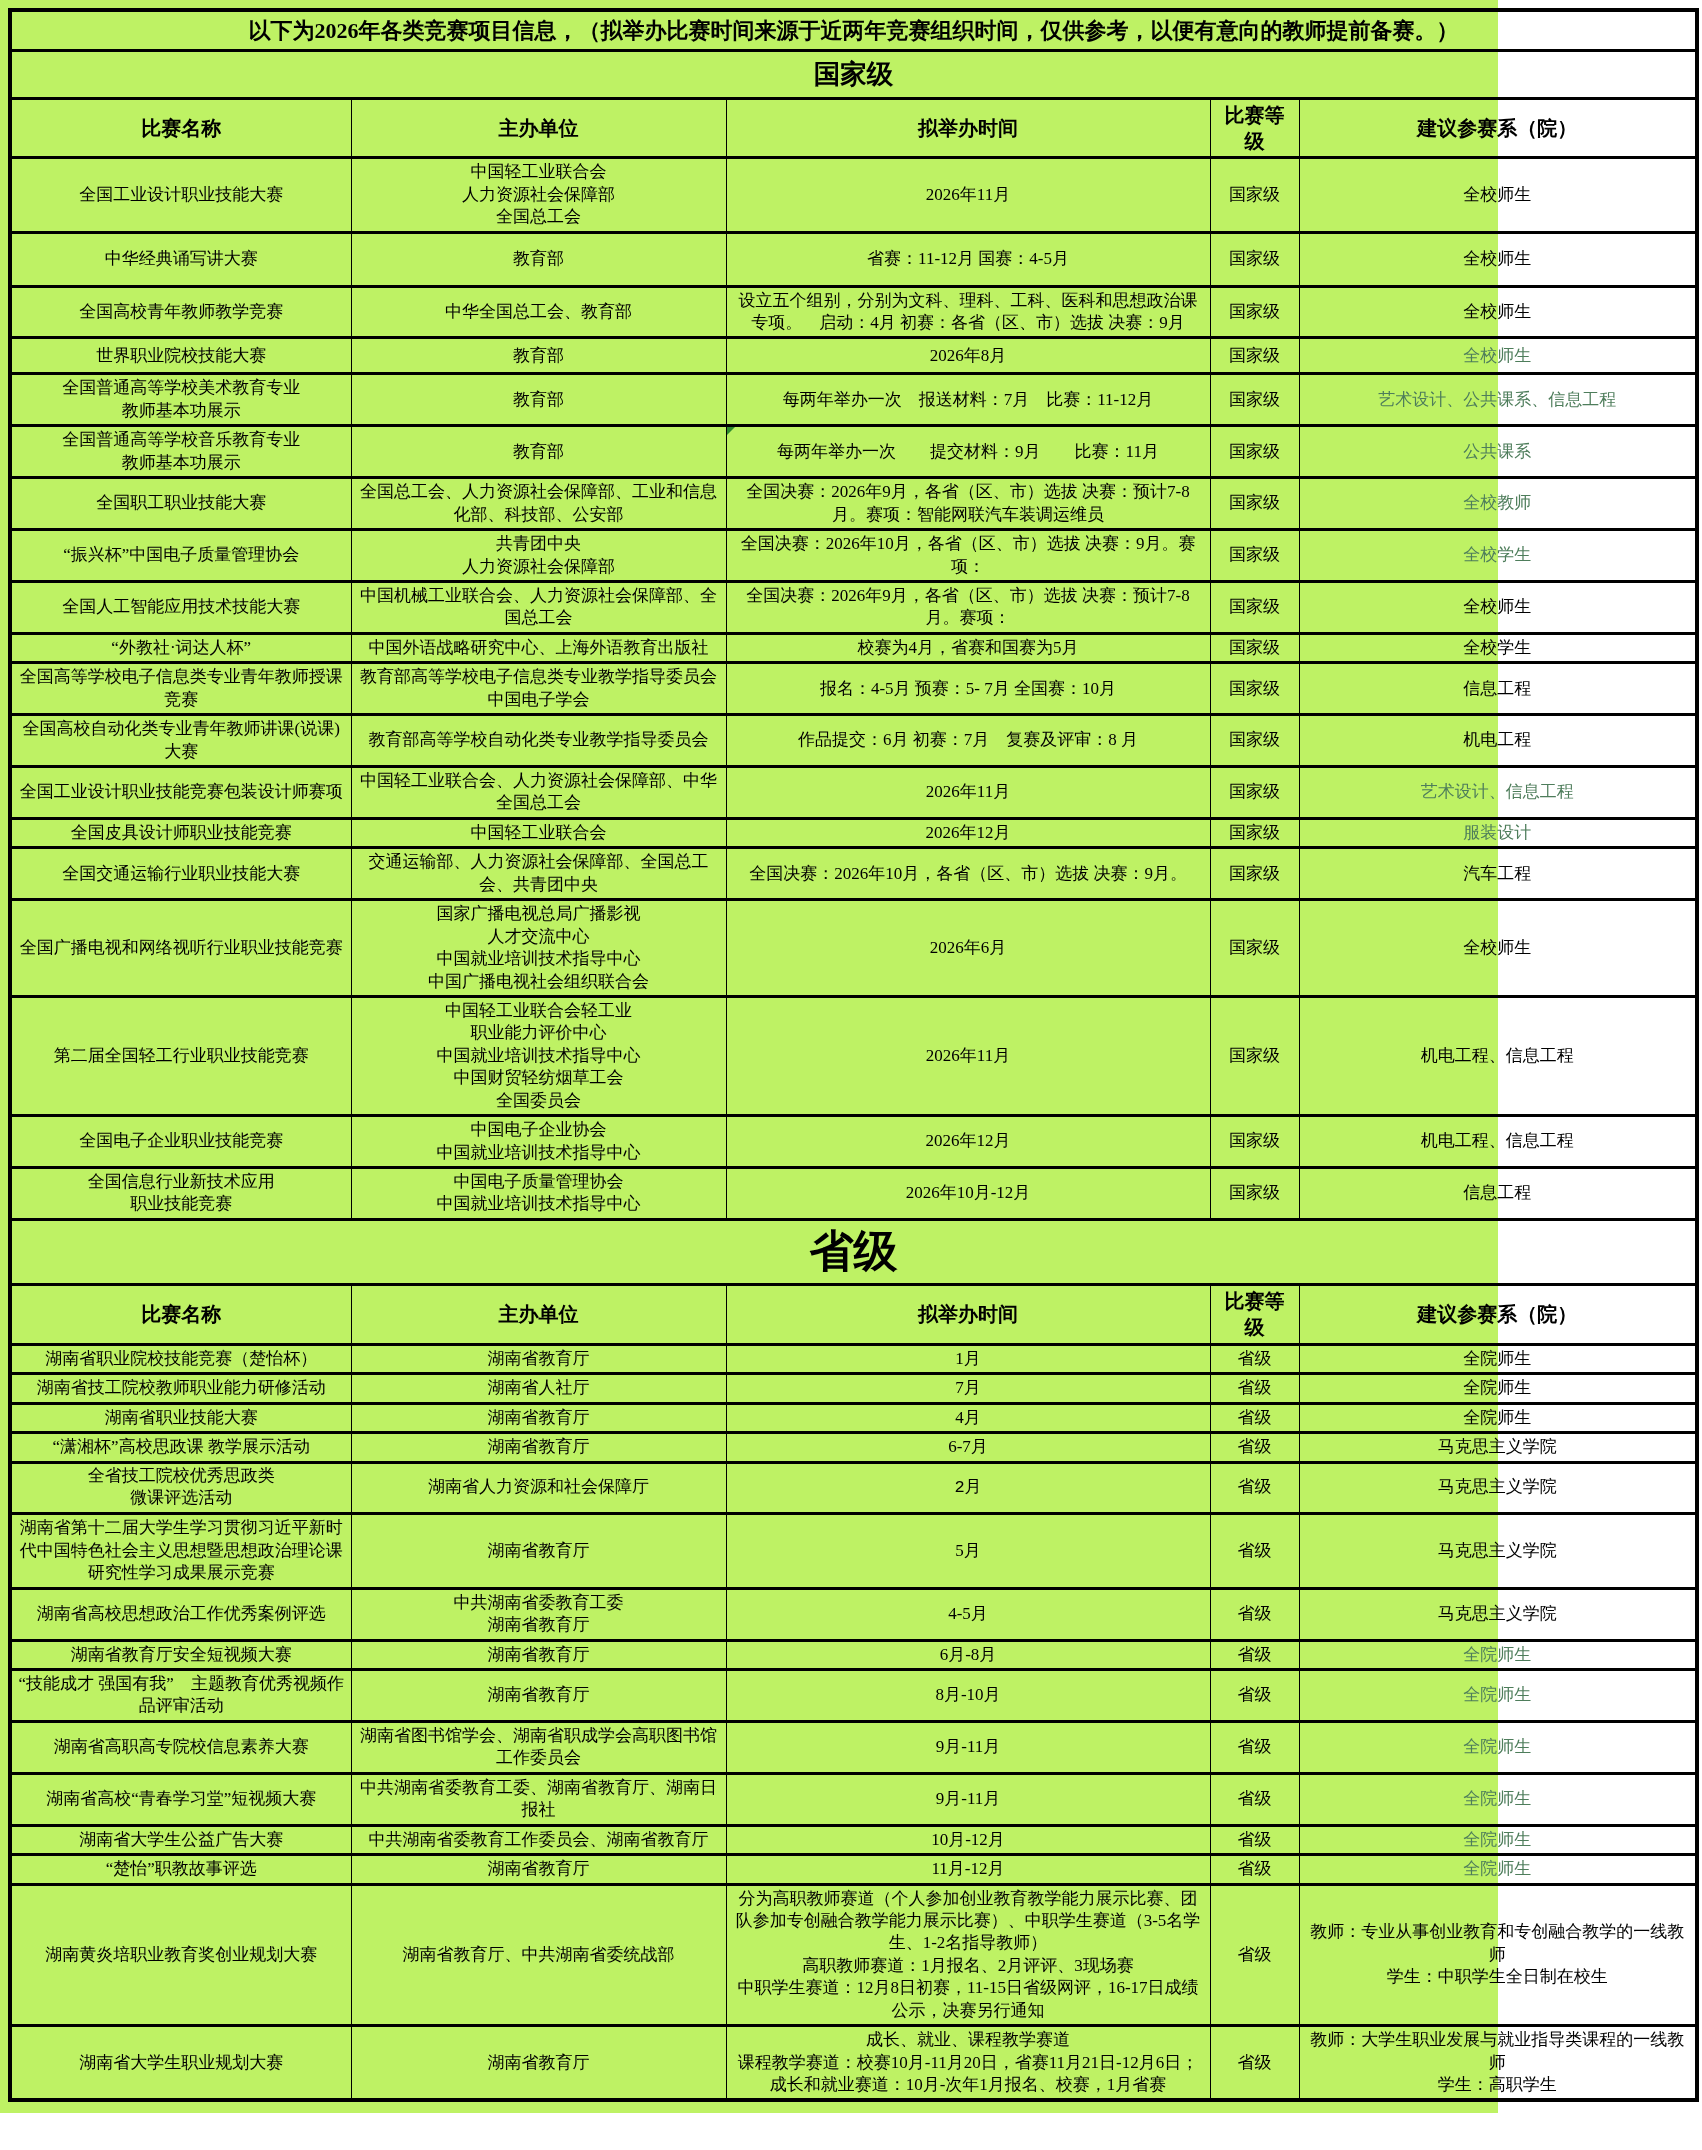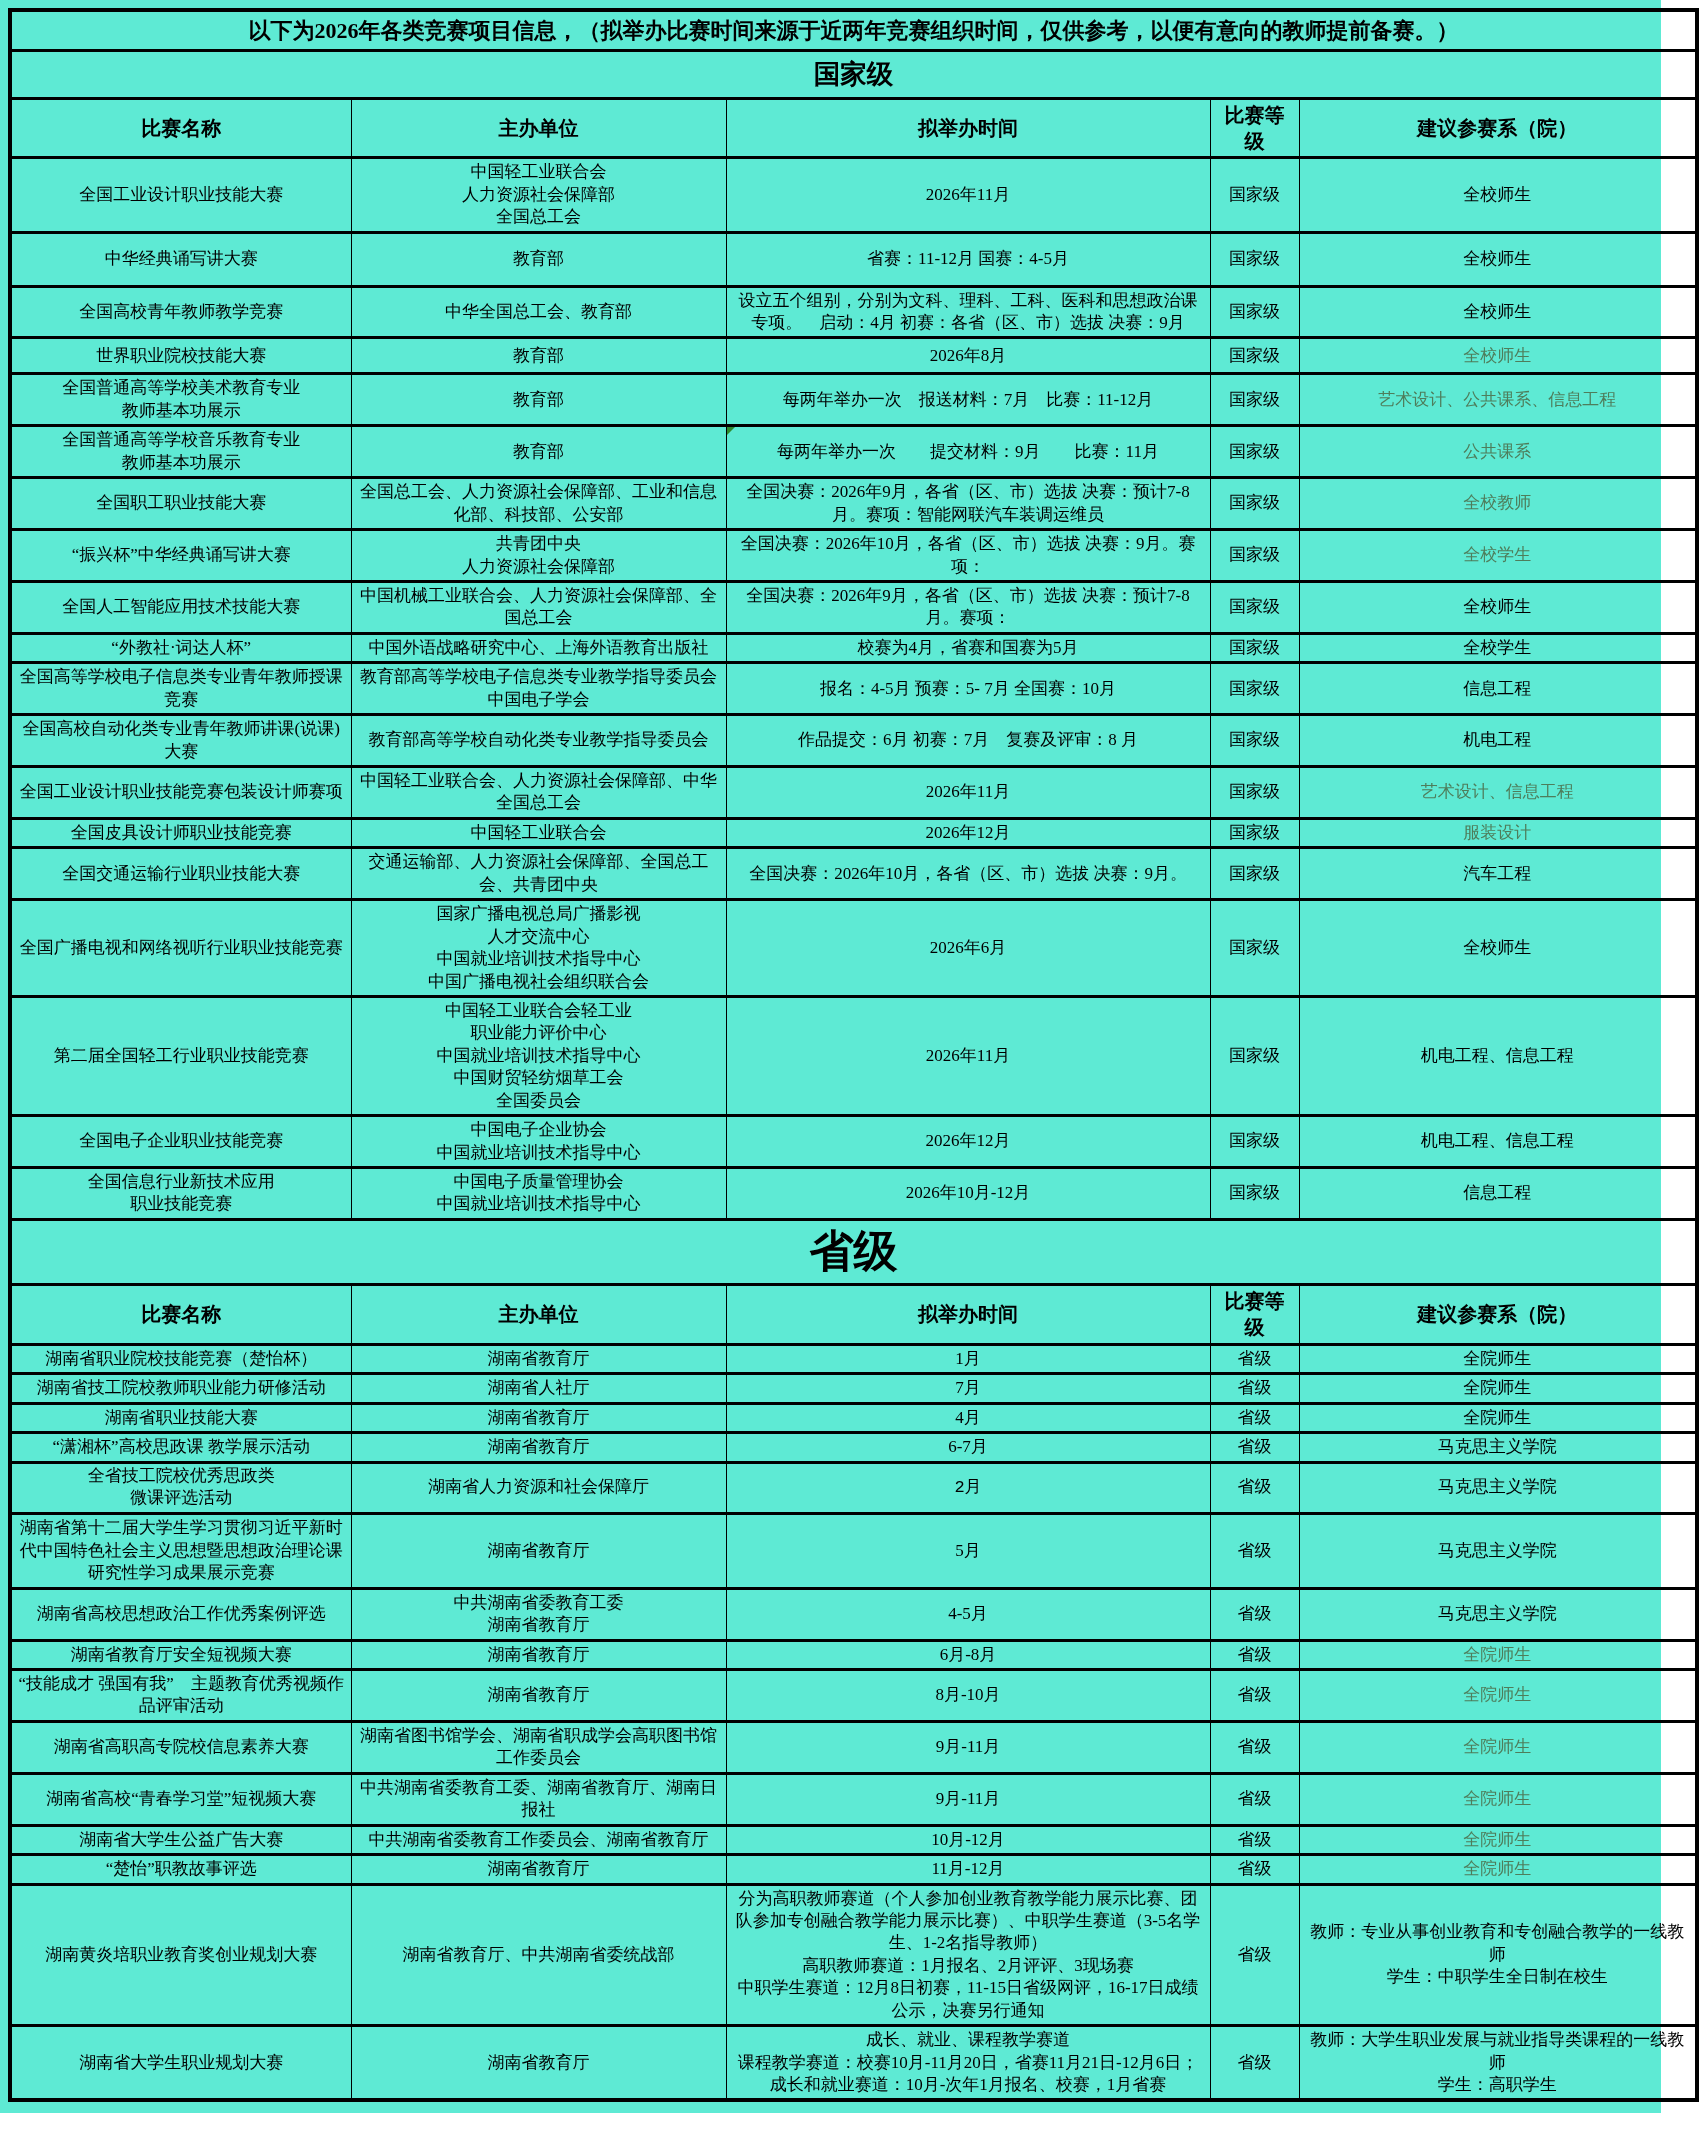--- a/index.html
+++ b/index.html
@@ -1,17 +1,17 @@
 <!DOCTYPE html>
 <html style="--dept-green: #4e7d5b;font-size:10.6px"><head>
 <meta charset="utf-8">
 <style>
   html,body { margin:0; padding:0; background:#ffffff; color:#000; }
   body { font-family:"Liberation Serif","DejaVu Serif",serif; }
-  .sheet { width:1661px; box-sizing:border-box; padding:8px 6.6px 10.6px 8px; background:#5eead4; }
+  .sheet { width:1498px; box-sizing:border-box; padding:8px 6.6px 10.6px 8px; background:#bef264; }
   table.grid { border-collapse:collapse; width:1687px; table-layout:fixed; border:4.6px solid #000; }
   td { border-left:1.3px solid #000; border-right:1.3px solid #000;
        border-top:3.3px solid #000; border-bottom:3.3px solid #000;
        padding:2px 5.3px; text-align:center; vertical-align:middle;
        font-size:17px; line-height:1.32; white-space:pre-line; overflow:hidden;
        position:relative; }
   tr.top-title { height:40px; }
   tr.top-title td { font-weight:bold; font-size:22px; letter-spacing:0px; }
   tr.section-title td { font-weight:bold; }
   tr.sec-medium { height:48px; }
@@ -97,21 +97,21 @@
     <td class="green">公共课系</td>
   </tr>
         <tr style="height: 48px;">
     <td>全国职工职业技能大赛</td>
     <td>全国总工会、人力资源社会保障部、工业和信息化部、科技部、公安部</td>
     <td>全国决赛：2026年9月，各省（区、市）选拔 决赛：预计7-8月。赛项：智能网联汽车装调运维员</td>
     <td>国家级</td>
     <td class="green">全校教师</td>
   </tr>
         <tr style="height: 49px;">
-    <td>“振兴杯”中华经典诵写讲大赛</td>
+    <td>“振兴杯”中国电子质量管理协会</td>
     <td>共青团中央
 人力资源社会保障部</td>
     <td>全国决赛：2026年10月，各省（区、市）选拔 决赛：9月。赛项：</td>
     <td>国家级</td>
     <td class="green">全校学生</td>
   </tr>
         <tr style="height: 50px;">
     <td>全国人工智能应用技术技能大赛</td>
     <td>中国机械工业联合会、人力资源社会保障部、全国总工会</td>
     <td>全国决赛：2026年9月，各省（区、市）选拔 决赛：预计7-8月。赛项：</td>

